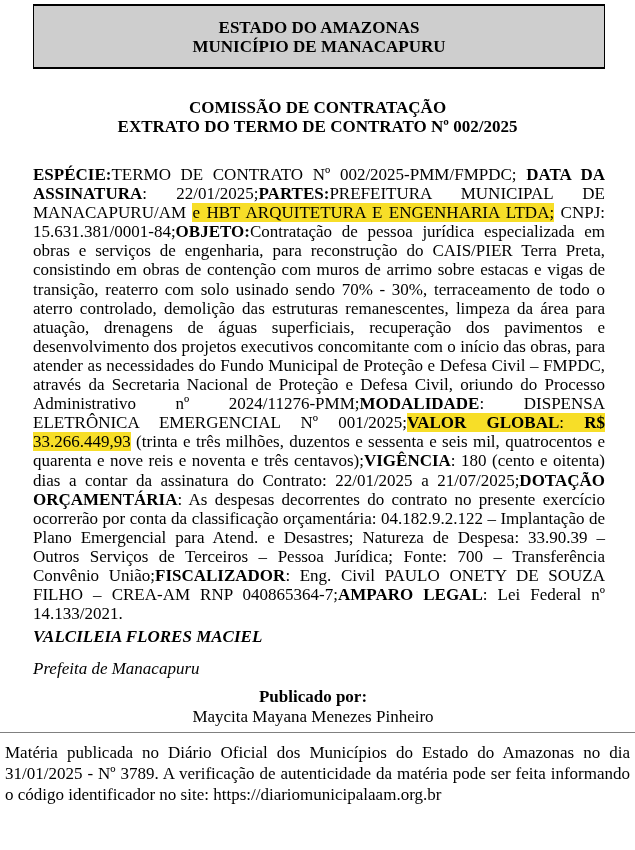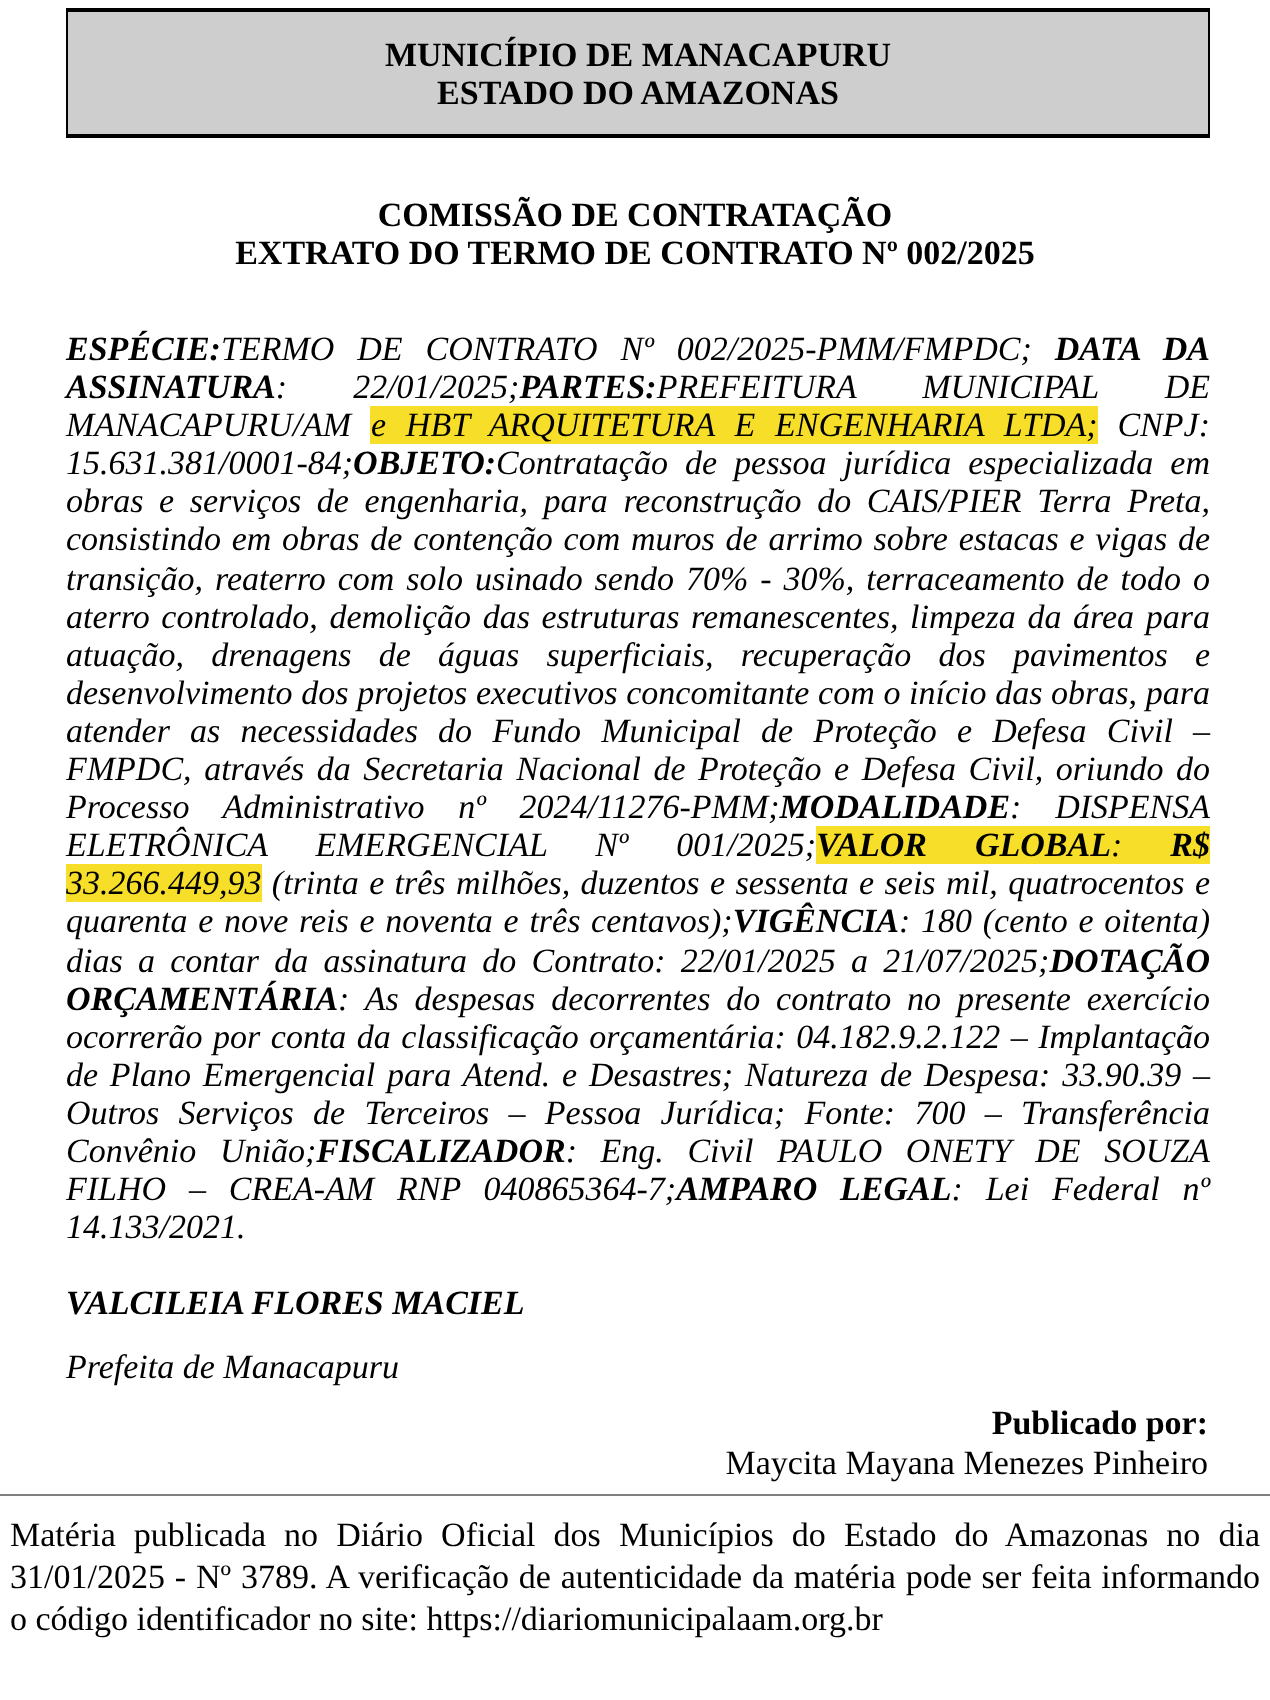--- a/index.html
+++ b/index.html
@@ -35,32 +35,31 @@
     line-height: 19px;
   }
 
   p { margin: 0; }
 
   .body-par {
     margin: 29px 30px 0 33px;
     text-align: justify;
     font-size: 17px;
     line-height: 19.1px;
-    font-style: italic;
   }
   .b  { font-weight: bold; }
   .hl { background: #f7de28; }
 
   .dateline { margin: 12px 30px 0 33px; font-size: 17px; line-height: 19px; }
-  .sig-name { margin: 19px 30px 0 33px; font-size: 17px; line-height: 19px; font-weight: bold; font-style: italic; }
+  .sig-name { margin: 4px 30px 0 33px; font-size: 17px; line-height: 19px; font-weight: bold; font-style: italic; }
   .sig-role { margin: 13px 30px 0 33px; font-size: 17px; line-height: 19px; font-style: italic; }
 
   .pub {
-    margin: 9px 31px 0 33px;
-    text-align: right;
+    margin: 9px 42px 0 33px;
+    text-align: center;
     font-size: 17px;
     line-height: 19.3px;
   }
 
   .divider {
     border: none;
     border-top: 1px solid #808080;
     margin: 6px 0 0 0;
   }
 
@@ -71,22 +70,22 @@
     line-height: 21px;
   }
   .footer-par .url { text-decoration: none; color: #000; }
 </style>
 </head>
 <body>
 
 <div class="page">
 
   <header class="org-box">
+    <div>ESTADO DO AMAZONAS</div>
     <div>MUNICÍPIO DE MANACAPURU</div>
-    <div>ESTADO DO AMAZONAS</div>
   </header>
 
   <div class="doc-title">
     <div>COMISSÃO DE CONTRATAÇÃO</div>
     <div>EXTRATO DO TERMO DE CONTRATO Nº 002/2025</div>
   </div>
 
   <p class="body-par"><span class="b">ESPÉCIE:</span><span>TERMO DE CONTRATO Nº 002/2025-PMM/FMPDC; </span><span class="b">DATA DA ASSINATURA</span><span>: 22/01/2025;</span><span class="b">PARTES:</span><span>PREFEITURA MUNICIPAL DE MANACAPURU/AM </span><span class="hl">e HBT ARQUITETURA E ENGENHARIA LTDA;</span><span> CNPJ: 15.631.381/0001-84;</span><span class="b">OBJETO:</span><span>Contratação de pessoa jurídica especializada em obras e serviços de engenharia, para reconstrução do CAIS/PIER Terra Preta, consistindo em obras de contenção com muros de arrimo sobre estacas e vigas de transição, reaterro com solo usinado sendo 70% - 30%, terraceamento de todo o aterro controlado, demolição das estruturas remanescentes, limpeza da área para atuação, drenagens de águas superficiais, recuperação dos pavimentos e desenvolvimento dos projetos executivos concomitante com o início das obras, para atender as necessidades do Fundo Municipal de Proteção e Defesa Civil – FMPDC, através da Secretaria Nacional de Proteção e Defesa Civil, oriundo do Processo Administrativo nº 2024/11276-PMM;</span><span class="b">MODALIDADE</span><span>: DISPENSA ELETRÔNICA EMERGENCIAL Nº 001/2025;</span><span class="b hl">VALOR GLOBAL</span><span class="hl">: </span><span class="b hl">R$</span><span class="hl"> 33.266.449,93</span><span> (trinta e três milhões, duzentos e sessenta e seis mil, quatrocentos e quarenta e nove reis e noventa e três centavos);</span><span class="b">VIGÊNCIA</span><span>: 180 (cento e oitenta) dias a contar da assinatura do Contrato: 22/01/2025 a 21/07/2025;</span><span class="b">DOTAÇÃO ORÇAMENTÁRIA</span><span>: As despesas decorrentes do contrato no presente exercício ocorrerão por conta da classificação orçamentária: 04.182.9.2.122 – Implantação de Plano Emergencial para Atend. e Desastres; Natureza de Despesa: 33.90.39 – Outros Serviços de Terceiros – Pessoa Jurídica; Fonte: 700 – Transferência Convênio União;</span><span class="b">FISCALIZADOR</span><span>: Eng. Civil PAULO ONETY DE SOUZA FILHO – CREA-AM RNP 040865364-7;</span><span class="b">AMPARO LEGAL</span><span>: Lei Federal nº 14.133/2021.</span></p>
 
 

